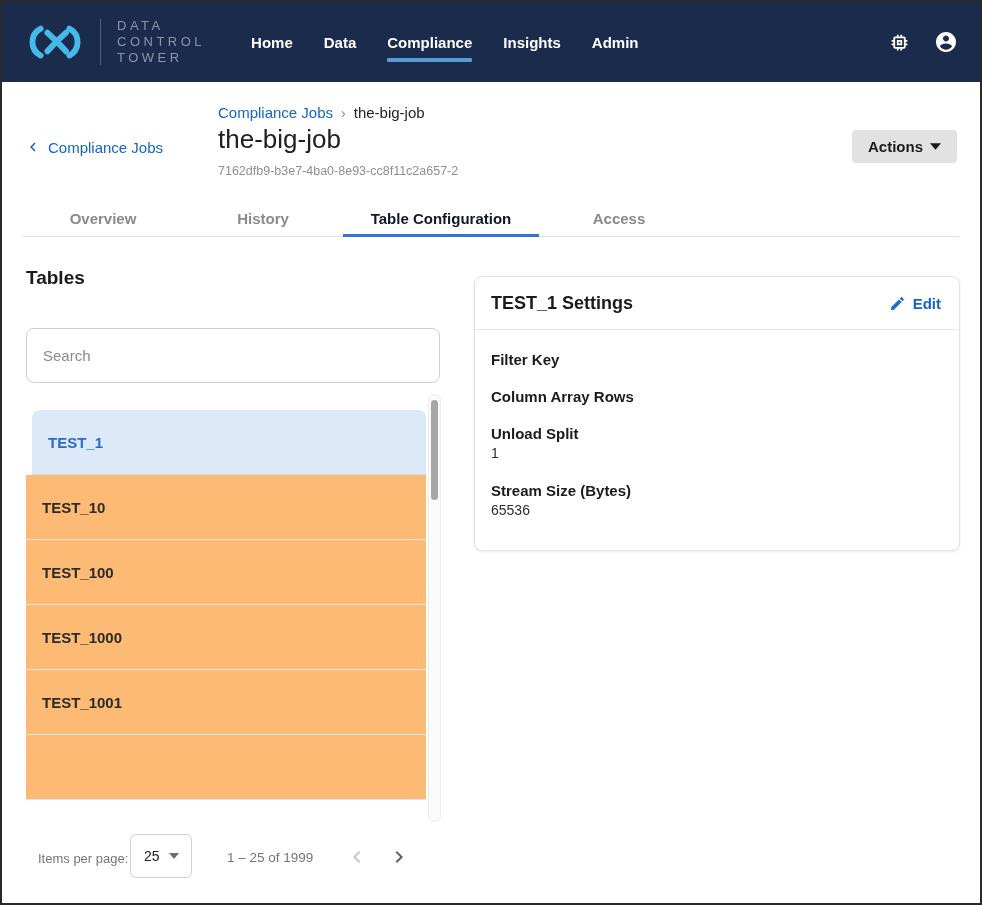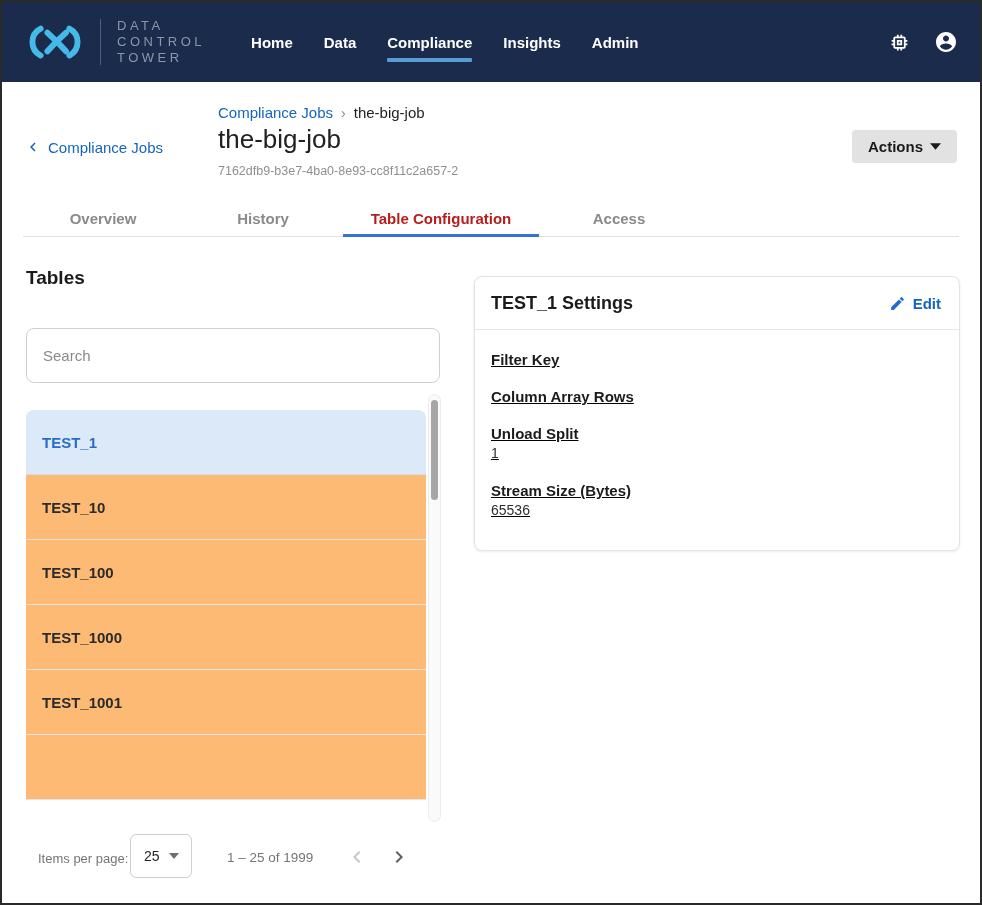--- a/index.html
+++ b/index.html
@@ -27,41 +27,41 @@
   .crumb-sep { color:#8a8a8a; font-size:14px; }
   .crumb-current { color:#1f1f1f; }
   .page-title { font-size:26px; font-weight:400; color:#212121; margin-top:3px; }
   .page-uuid { font-size:12.5px; color:#8f8f8f; margin-top:9px; }
   .actions-btn { position:absolute; right:23px; top:48px; height:33px; padding:0 16px; background:#e2e2e2; border:none; border-radius:4px; font-family:inherit; font-size:15px; font-weight:700; color:#1b1b1b; display:flex; align-items:center; gap:7px; cursor:pointer; }
 
   
   .tabbar { display:flex; margin:0 21px; border-bottom:1px solid #e0e0e0; height:37px; }
   .tab { position:relative; display:flex; align-items:center; justify-content:center; width:160px; font-size:15px; font-weight:600; color:#8a8a8a; cursor:pointer; }
   .tab.wide { width:196px; }
-  .tab.active { color:#b91c1c; font-weight:700; }
+  .tab.active { color:#0f172a; font-weight:700; }
   .tab.active::after { content:""; position:absolute; left:0; right:0; bottom:-1px; height:3px; background:#3572d1; }
 
   
   .main { position:relative; height:586px; }
   .tables-heading { position:absolute; left:24px; top:30px; font-size:19px; font-weight:700; color:#1b1b1b; }
   .search-input { position:absolute; left:24px; top:91px; width:414px; height:55px; border:1px solid #cfcfcf; border-radius:8px; padding:0 16px; font-family:inherit; font-size:15px; color:#333; outline:none; }
   .search-input::placeholder { color:#8a8a8a; }
   .tables-list { position:absolute; left:24px; top:157px; width:400px; height:428px; padding-top:16px; overflow:hidden; }
   .list-item { height:65px; display:flex; align-items:center; padding:0 16px; font-size:15px; font-weight:700; color:#2b2b2b; border-bottom:1px solid #e6e6e6; background:#fdba74; cursor:pointer; }
-  .list-item.selected { background:#dce9f8; color:#2a6bc4; border-radius:8px 8px 0 0; border-bottom-color:#d2ddeb; }
+  .list-item.selected { background:#dce9f8; color:#2a6bc4; border-radius:8px 8px 0 0; border-bottom-color:#d2ddeb;margin-left:6px; }
   .list-scrollbar { position:absolute; left:426px; top:157px; width:13px; height:428px; background:#fafafa; border:1px solid #ececec; border-radius:7px; cursor:pointer; }
   .list-scroll-thumb { position:absolute; left:2px; top:5px; width:7px; height:100px; background:#a6a6a6; border-radius:4px; }
 
   
   .settings-card { position:absolute; left:472px; top:39px; width:486px; min-height:275px; background:#fff; border:1px solid #e3e3e3; border-radius:8px; box-shadow:0 1px 3px rgba(0,0,0,0.08); }
   .card-header { display:flex; align-items:center; justify-content:space-between; height:53px; padding:0 18px 0 16px; border-bottom:1px solid #e8e8e8; }
   .card-title { font-size:18px; font-weight:700; color:#1b1b1b; }
   .edit-btn { display:flex; align-items:center; gap:7px; background:none; border:none; color:#1565c0; font-family:inherit; font-size:15px; font-weight:700; cursor:pointer; }
   .card-body { padding:20px 16px 24px 16px; }
-  .field { margin-bottom:18px;text-decoration:underline; }
+  .field { margin-bottom:18px; }
   .field:last-child { margin-bottom:0; }
   .field-label { font-size:15px; font-weight:700; color:#1b1b1b; line-height:19px; }
   .field-value { font-size:14px; color:#2e2e2e; line-height:20px; }
 
   
   .paginator { position:relative; height:77px; }
   .pag-label { position:absolute; left:36px; top:28px; font-size:13px; color:#757575; }
   .page-size-select { position:absolute; left:128px; top:11px; width:62px; height:44px; border:1px solid #d0d0d0; border-radius:6px; display:flex; align-items:center; justify-content:space-between; padding:0 12px 0 13px; font-size:14px; color:#222; cursor:pointer; background:#fff; }
   .pag-range { position:absolute; left:225px; top:27px; font-size:13.5px; color:#757575; }
   .pag-prev, .pag-next { position:absolute; top:20px; width:28px; height:28px; background:none; border:none; display:flex; align-items:center; justify-content:center; cursor:pointer; }

